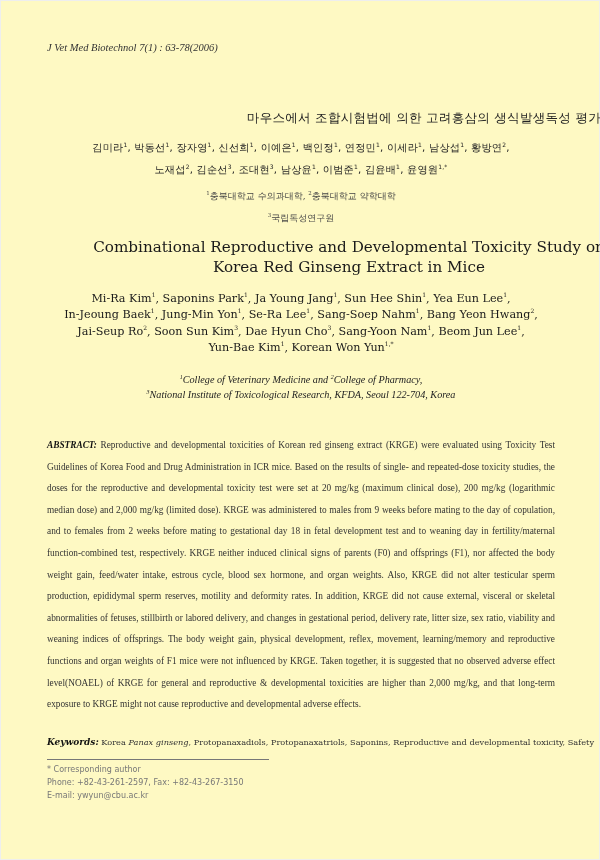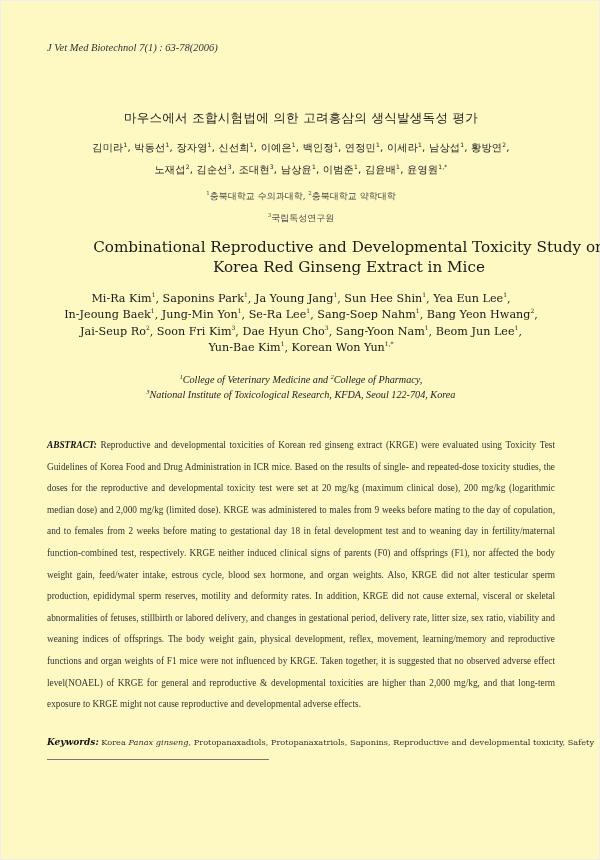--- a/index.html
+++ b/index.html
@@ -1,19 +1,19 @@
 <!DOCTYPE html>
 <html><head>
 <meta charset="utf-8">
 <style>
   html, body { margin:0; padding:0; background:#ffffff; }
   body { width:600px; height:860px; position:relative; overflow:hidden; color:#222; }
   .page { position:absolute; left:0; top:0; width:598px; height:858px; border:1px solid #eeeeee; background:#fef9c3; }
   .journal { position:absolute; left:46px; top:41px; font-family:"Liberation Serif", serif; font-style:italic; font-size:10.5px; color:#333; }
-  .kr-title { position:absolute; left:0; width:600px; top:109px; text-align:center; font-family:"DejaVu Sans", sans-serif; font-size:12.5px; color:#222; letter-spacing:0.3px; }
+  .kr-title { position:absolute; left:0; width:600px; top:109px; text-align:right; font-family:"DejaVu Sans", sans-serif; font-size:12.5px; color:#222; letter-spacing:0.3px; }
   .kr-authors { position:absolute; left:0; width:600px; text-align:center; font-family:"DejaVu Sans", sans-serif; font-size:10.2px; color:#222; letter-spacing:0.2px; }
   .kr-authors sup, .en-authors sup, .aff sup { font-size:6px; vertical-align:super; line-height:0; }
   .kr-aff { position:absolute; left:0; width:600px; text-align:center; font-family:"DejaVu Serif", serif; font-size:9px; color:#444; }
   .kr-aff sup { font-size:5.5px; vertical-align:super; line-height:0; }
   .en-title { position:absolute; left:0; width:600px; top:236px; text-align:center; font-family:"DejaVu Serif", serif; font-size:15.2px; line-height:20px; color:#1a1a1a;padding-left:48px; }
   .en-authors { position:absolute; left:0; width:600px; top:290px; text-align:center; font-family:"DejaVu Serif", serif; font-size:11.2px; line-height:16.3px; color:#1a1a1a; }
   .aff { position:absolute; left:0; width:600px; top:372px; text-align:center; font-family:"Liberation Serif", serif; font-style:italic; font-size:10.2px; line-height:14.5px; color:#222; }
   .abstract { position:absolute; left:46px; width:508px; top:434px; font-family:Liberation Serif, serif; font-size:9.3px; line-height:21.6px; color:#333; text-align:justify; }
   .abstract .label { font-style:italic; font-weight:bold; color:#111; }
   .keywords { position:absolute; left:46px; width:520px; top:736px; font-family:"DejaVu Serif", serif; font-size:8.2px; color:#333; white-space:nowrap;text-align:right; }
@@ -42,21 +42,21 @@
   </div>
 
   <div class="en-title">
     <div>Combinational Reproductive and Developmental Toxicity Study on</div>
     <div>Korea Red Ginseng Extract in Mice</div>
   </div>
 
   <div class="en-authors">
     <div><span>Mi-Ra Kim</span><sup>1</sup>, <span>Saponins Park</span><sup>1</sup>, <span>Ja Young Jang</span><sup>1</sup>, <span>Sun Hee Shin</span><sup>1</sup>, <span>Yea Eun Lee</span><sup>1</sup>,</div>
     <div><span>In-Jeoung Baek</span><sup>1</sup>, <span>Jung-Min Yon</span><sup>1</sup>, <span>Se-Ra Lee</span><sup>1</sup>, <span>Sang-Soep Nahm</span><sup>1</sup>, <span>Bang Yeon Hwang</span><sup>2</sup>,</div>
-    <div><span>Jai-Seup Ro</span><sup>2</sup>, <span>Soon Fri Kim</span><sup>3</sup>, <span>Dae Hyun Cho</span><sup>3</sup>, <span>Sang-Yoon Nam</span><sup>1</sup>, <span>Beom Jun Lee</span><sup>1</sup>,</div>
+    <div><span>Jai-Seup Ro</span><sup>2</sup>, <span>Soon Sun Kim</span><sup>3</sup>, <span>Dae Hyun Cho</span><sup>3</sup>, <span>Sang-Yoon Nam</span><sup>1</sup>, <span>Beom Jun Lee</span><sup>1</sup>,</div>
     <div><span>Yun-Bae Kim</span><sup>1</sup>, <span>Korean Won Yun</span><sup>1,*</sup></div>
   </div>
 
   <div class="aff">
     <div>
       <sup>1</sup><span>College of Veterinary Medicine and </span> <sup>2</sup><span>College of Pharmacy,</span>
     </div>
     <div>
       <sup>3</sup><span>National Institute of Toxicological Research, KFDA, Seoul 122-704, Korea</span>
     </div>
@@ -65,14 +65,19 @@
   <div class="abstract">
     <span class="label">ABSTRACT:</span><span> Reproductive and developmental toxicities of Korean red ginseng extract (KRGE) were evaluated using Toxicity Test Guidelines of Korea Food and Drug Administration in ICR mice. Based on the results of single- and repeated-dose toxicity studies, the doses for the reproductive and developmental toxicity test were set at 20 mg/kg (maximum clinical dose), 200 mg/kg (logarithmic median dose) and 2,000 mg/kg (limited dose). KRGE was administered to males from 9 weeks before mating to the day of copulation, and to females from 2 weeks before mating to gestational day 18 in fetal development test and to weaning day in fertility/maternal function-combined test, respectively. KRGE neither induced clinical signs of parents (F0) and offsprings (F1), nor affected the body weight gain, feed/water intake, estrous cycle, blood sex hormone, and organ weights. Also, KRGE did not alter testicular sperm production, epididymal sperm reserves, motility and deformity rates. In addition, KRGE did not cause external, visceral or skeletal abnormalities of fetuses, stillbirth or labored delivery, and changes in gestational period, delivery rate, litter size, sex ratio, viability and weaning indices of offsprings. The body weight gain, physical development, reflex, movement, learning/memory and reproductive functions and organ weights of F1 mice were not influenced by KRGE. Taken together, it is suggested that no observed adverse effect level(NOAEL) of KRGE for general and reproductive &amp; developmental toxicities are higher than 2,000 mg/kg, and that long-term exposure to KRGE might not cause reproductive and developmental adverse effects.</span>
   </div>
 
   <div class="keywords">
     <span class="label">Keywords:</span><span> Korea </span><i>Panax ginseng</i><span>, Protopanaxadiols, Protopanaxatriols, Saponins, Reproductive and developmental toxicity, Safety</span>
   </div>
 
   <div class="rule"></div>
 
+  <div class="footnote">
+    <div>* Corresponding author</div>
+    <div>Phone:  +82-43-261-2597,  Fax:  +82-43-267-3150</div>
+    <div>E-mail:  ywyun@cbu.ac.kr</div>
+  </div>
 
 </div>
 
 </body></html>

